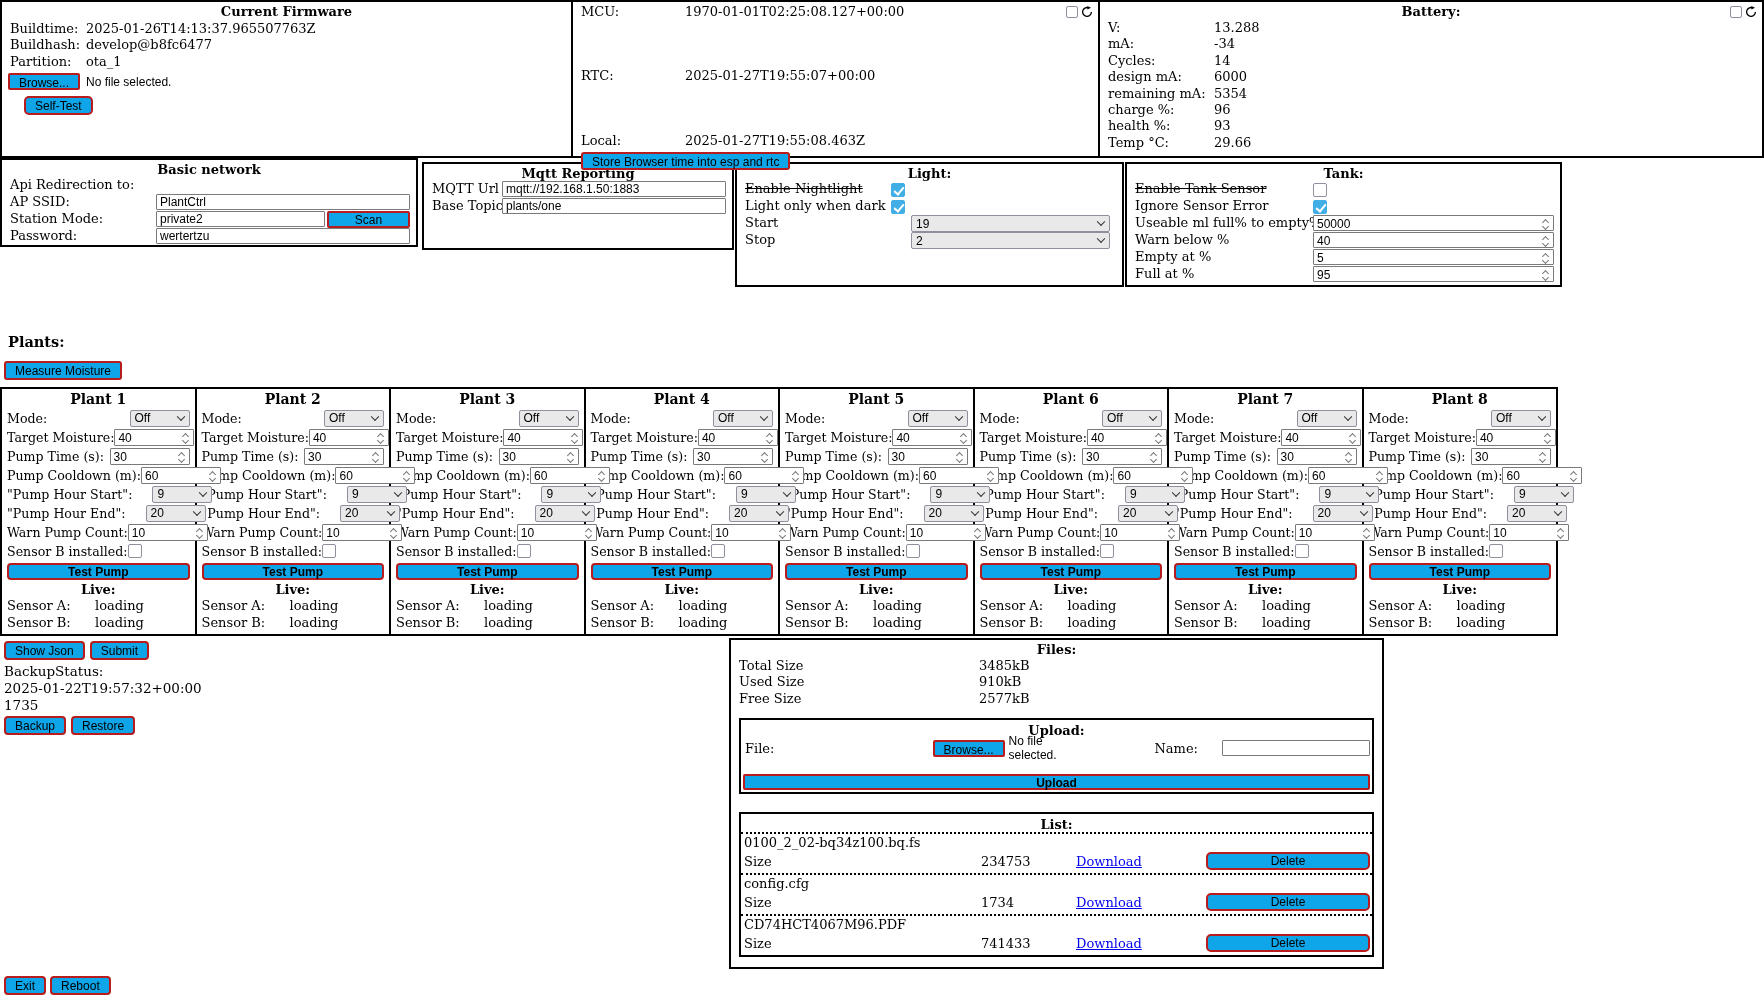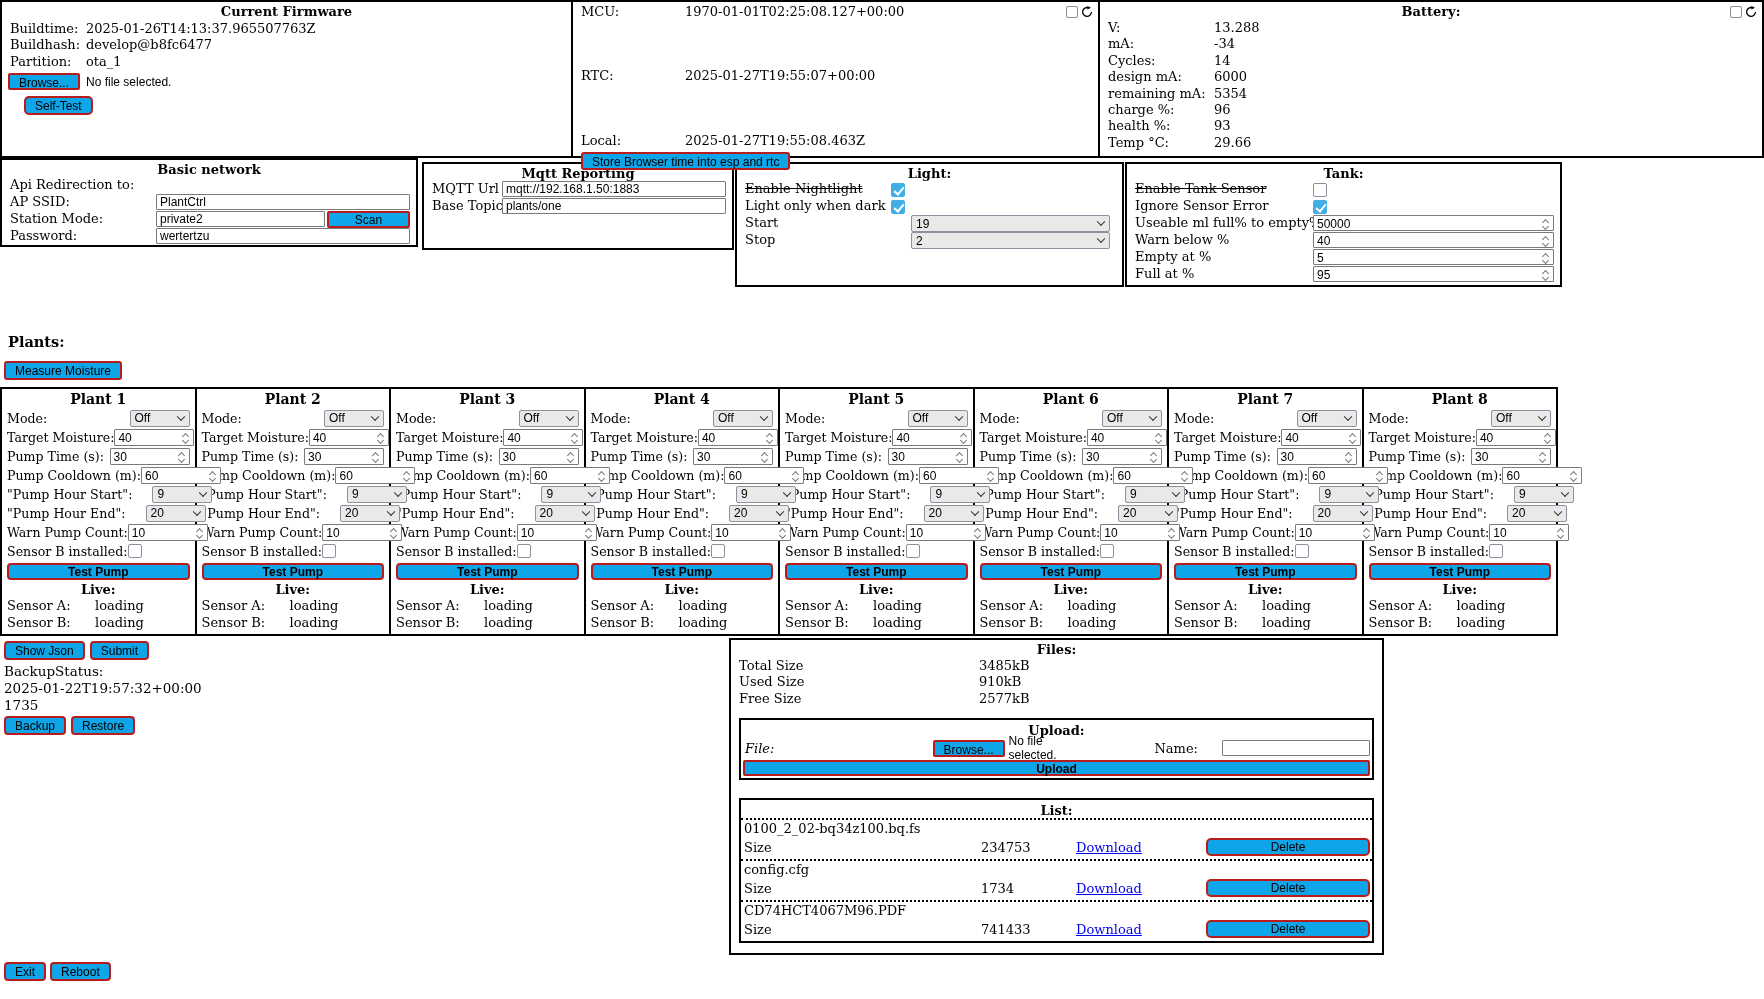--- a/index.html
+++ b/index.html
@@ -111,26 +111,26 @@
 
   
   .bottom-row { display:flex; margin-top:2px; }
   .backup-col { width:729px; padding:3px 0 0 4px; }
   .backup-col .btn-row { margin-bottom:3px; display:flex; gap:5px; }
   .backup-col .txt { line-height:17px; font-size:13.5px; }
   .files-box { width:655px; padding:0 8px 10px 8px; }
   .files-grid { grid-template-columns:240px 1fr; padding-left:0; margin-top:1px; }
   .inner-box { border:2px solid #000; margin-top:11px; padding:1px 2px 2px 2px; }
   .up-row { display:flex; align-items:center; height:20px; }
-  .up-file-lbl { width:238px; padding-left:2px;font-style:italic; }
+  .up-file-lbl { width:238px; padding-left:2px; }
   .up-row .browse-btn { border-radius:2px; height:17px; }
   .up-row .nofile { font-family:"Liberation Sans",sans-serif; font-size:12px; margin-left:4px; }
   .up-name-lbl { margin-left:78px; }
   .up-name-input { width:148px; margin-left:24px; }
-  .upload-btn { width:100%; font-weight:bold; height:16px; border-radius:2px; padding:0; margin-top:2px; }
+  .upload-btn { width:100%; font-weight:bold; height:16px; border-radius:2px; padding:0; margin-top:16px; }
   .list-box { margin-top:18px; padding:1px 0 0 0; }
   .file-entry { border-top:2px dotted #000; }
   .file-name { padding:0 3px; line-height:17px; }
   .file-info { display:flex; align-items:center; padding:1px 2px 3px 3px; }
   .fi-lbl { width:237px; }
   .fi-val { width:95px; }
   .fi-dl { flex:1; }
   .del-btn { width:164px; height:18px; padding:0; }
   .exit-row { margin:7px 0 0 4px; display:flex; gap:4px; padding-bottom:8px; }
 

